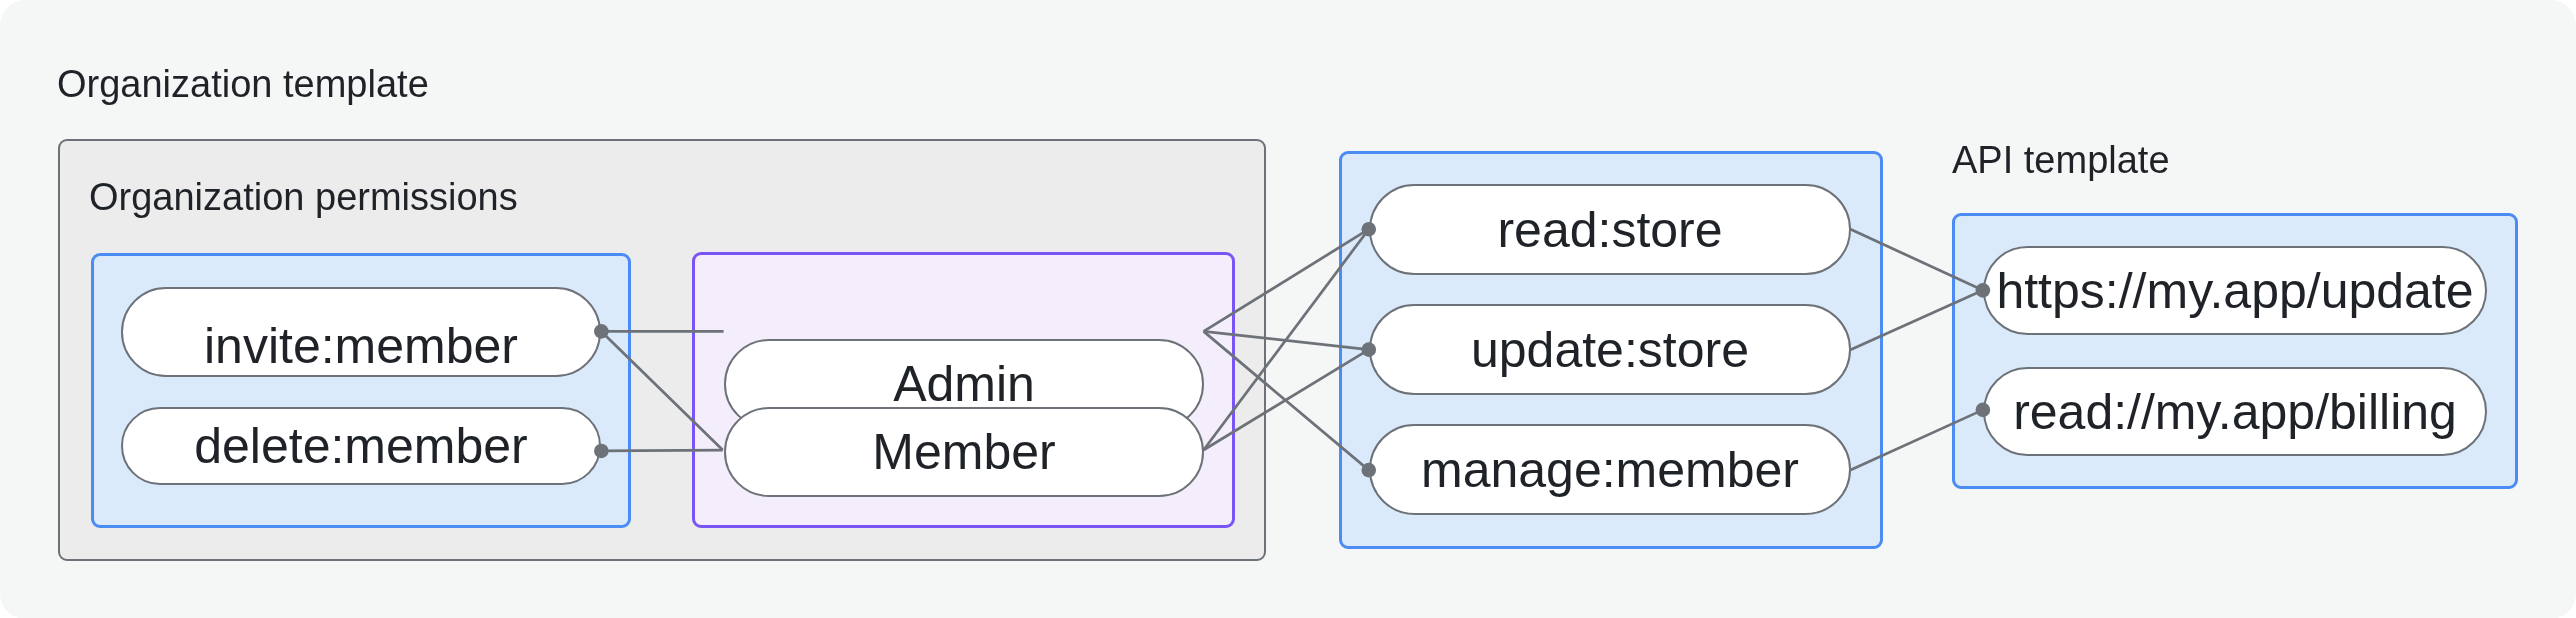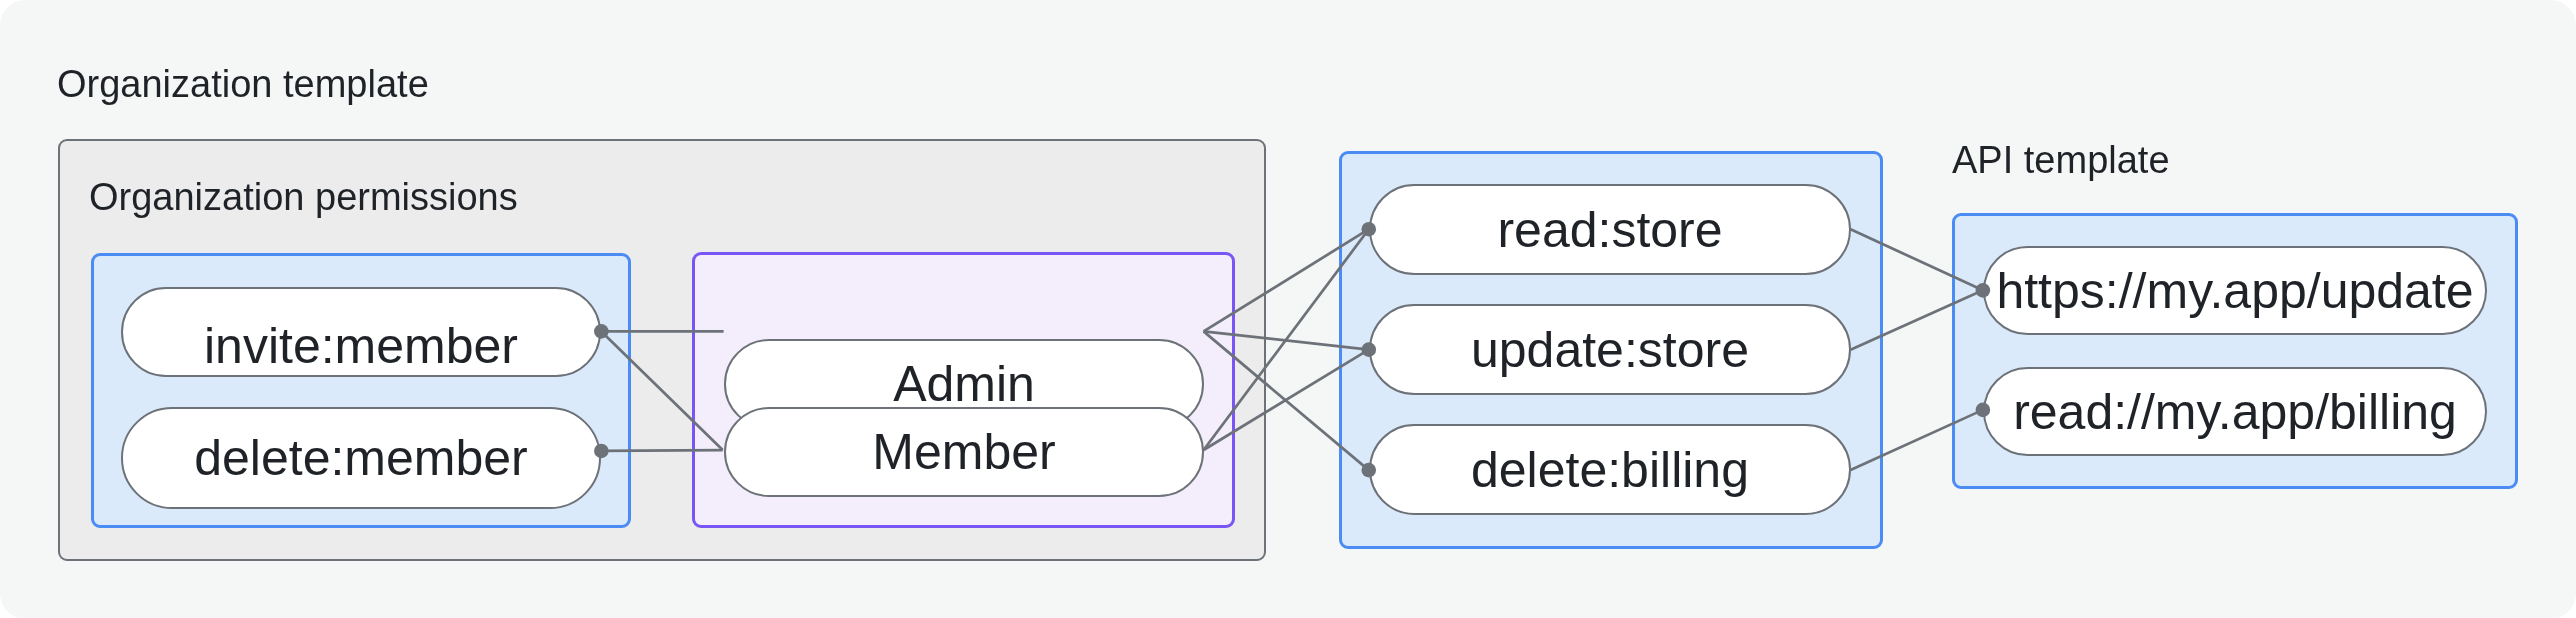--- a/index.html
+++ b/index.html
@@ -72,21 +72,21 @@
   #permissions-box{left:1339px;top:151px;width:544px;height:398px;}
   #api-resources-box{left:1952px;top:213px;width:566px;height:276px;}
 
   #label-org-template{left:57px;top:64px;}
   #label-org-permissions{left:89px;top:177px;}
   #label-org-roles{left:696px;top:177px;}
   #label-permissions{left:1339px;top:75px;}
   #label-api-resources{left:1952px;top:140px;}
 
   #pill-invite{left:121px;top:287px;width:480px;height:90px;align-items:flex-end;}
-  #pill-delete{left:121px;top:407px;width:480px;height:102px;}
+  #pill-delete{left:121px;top:407px;width:480px;height:78px;}
   #pill-admin{left:724px;top:302px;width:480px;height:90px;margin-top:37px;}
   #pill-member{left:724px;top:407px;width:480px;height:90px;}
   #pill-read{left:1369px;top:184px;width:482px;height:91px;}
   #pill-update{left:1369px;top:304px;width:482px;height:91px;}
   #pill-manage{left:1369px;top:424px;width:482px;height:91px;}
   #pill-api-members{left:1983px;top:246px;width:504px;height:89px;}
   #pill-api-billing{left:1983px;top:367px;width:504px;height:89px;}
 </style>
 </head>
 <body>
@@ -117,21 +117,21 @@
   <div class="pill" id="pill-member">
     <span>Member</span>
   </div>
   <div class="pill" id="pill-read">
     <span>read:store</span>
   </div>
   <div class="pill" id="pill-update">
     <span>update:store</span>
   </div>
   <div class="pill" id="pill-manage">
-    <span>delete:billing</span>
+    <span>manage:member</span>
   </div>
   <div class="pill" id="pill-api-members">
     <span>https://my.app/update</span>
   </div>
   <div class="pill" id="pill-api-billing">
     <span>read://my.app/billing</span>
   </div>
 
   <svg id="connector-layer" viewBox="0 0 2823 678" xmlns="http://www.w3.org/2000/svg">
       <line x1="659" y1="363" x2="793" y2="363" stroke="#6c7278" stroke-width="3"></line>

